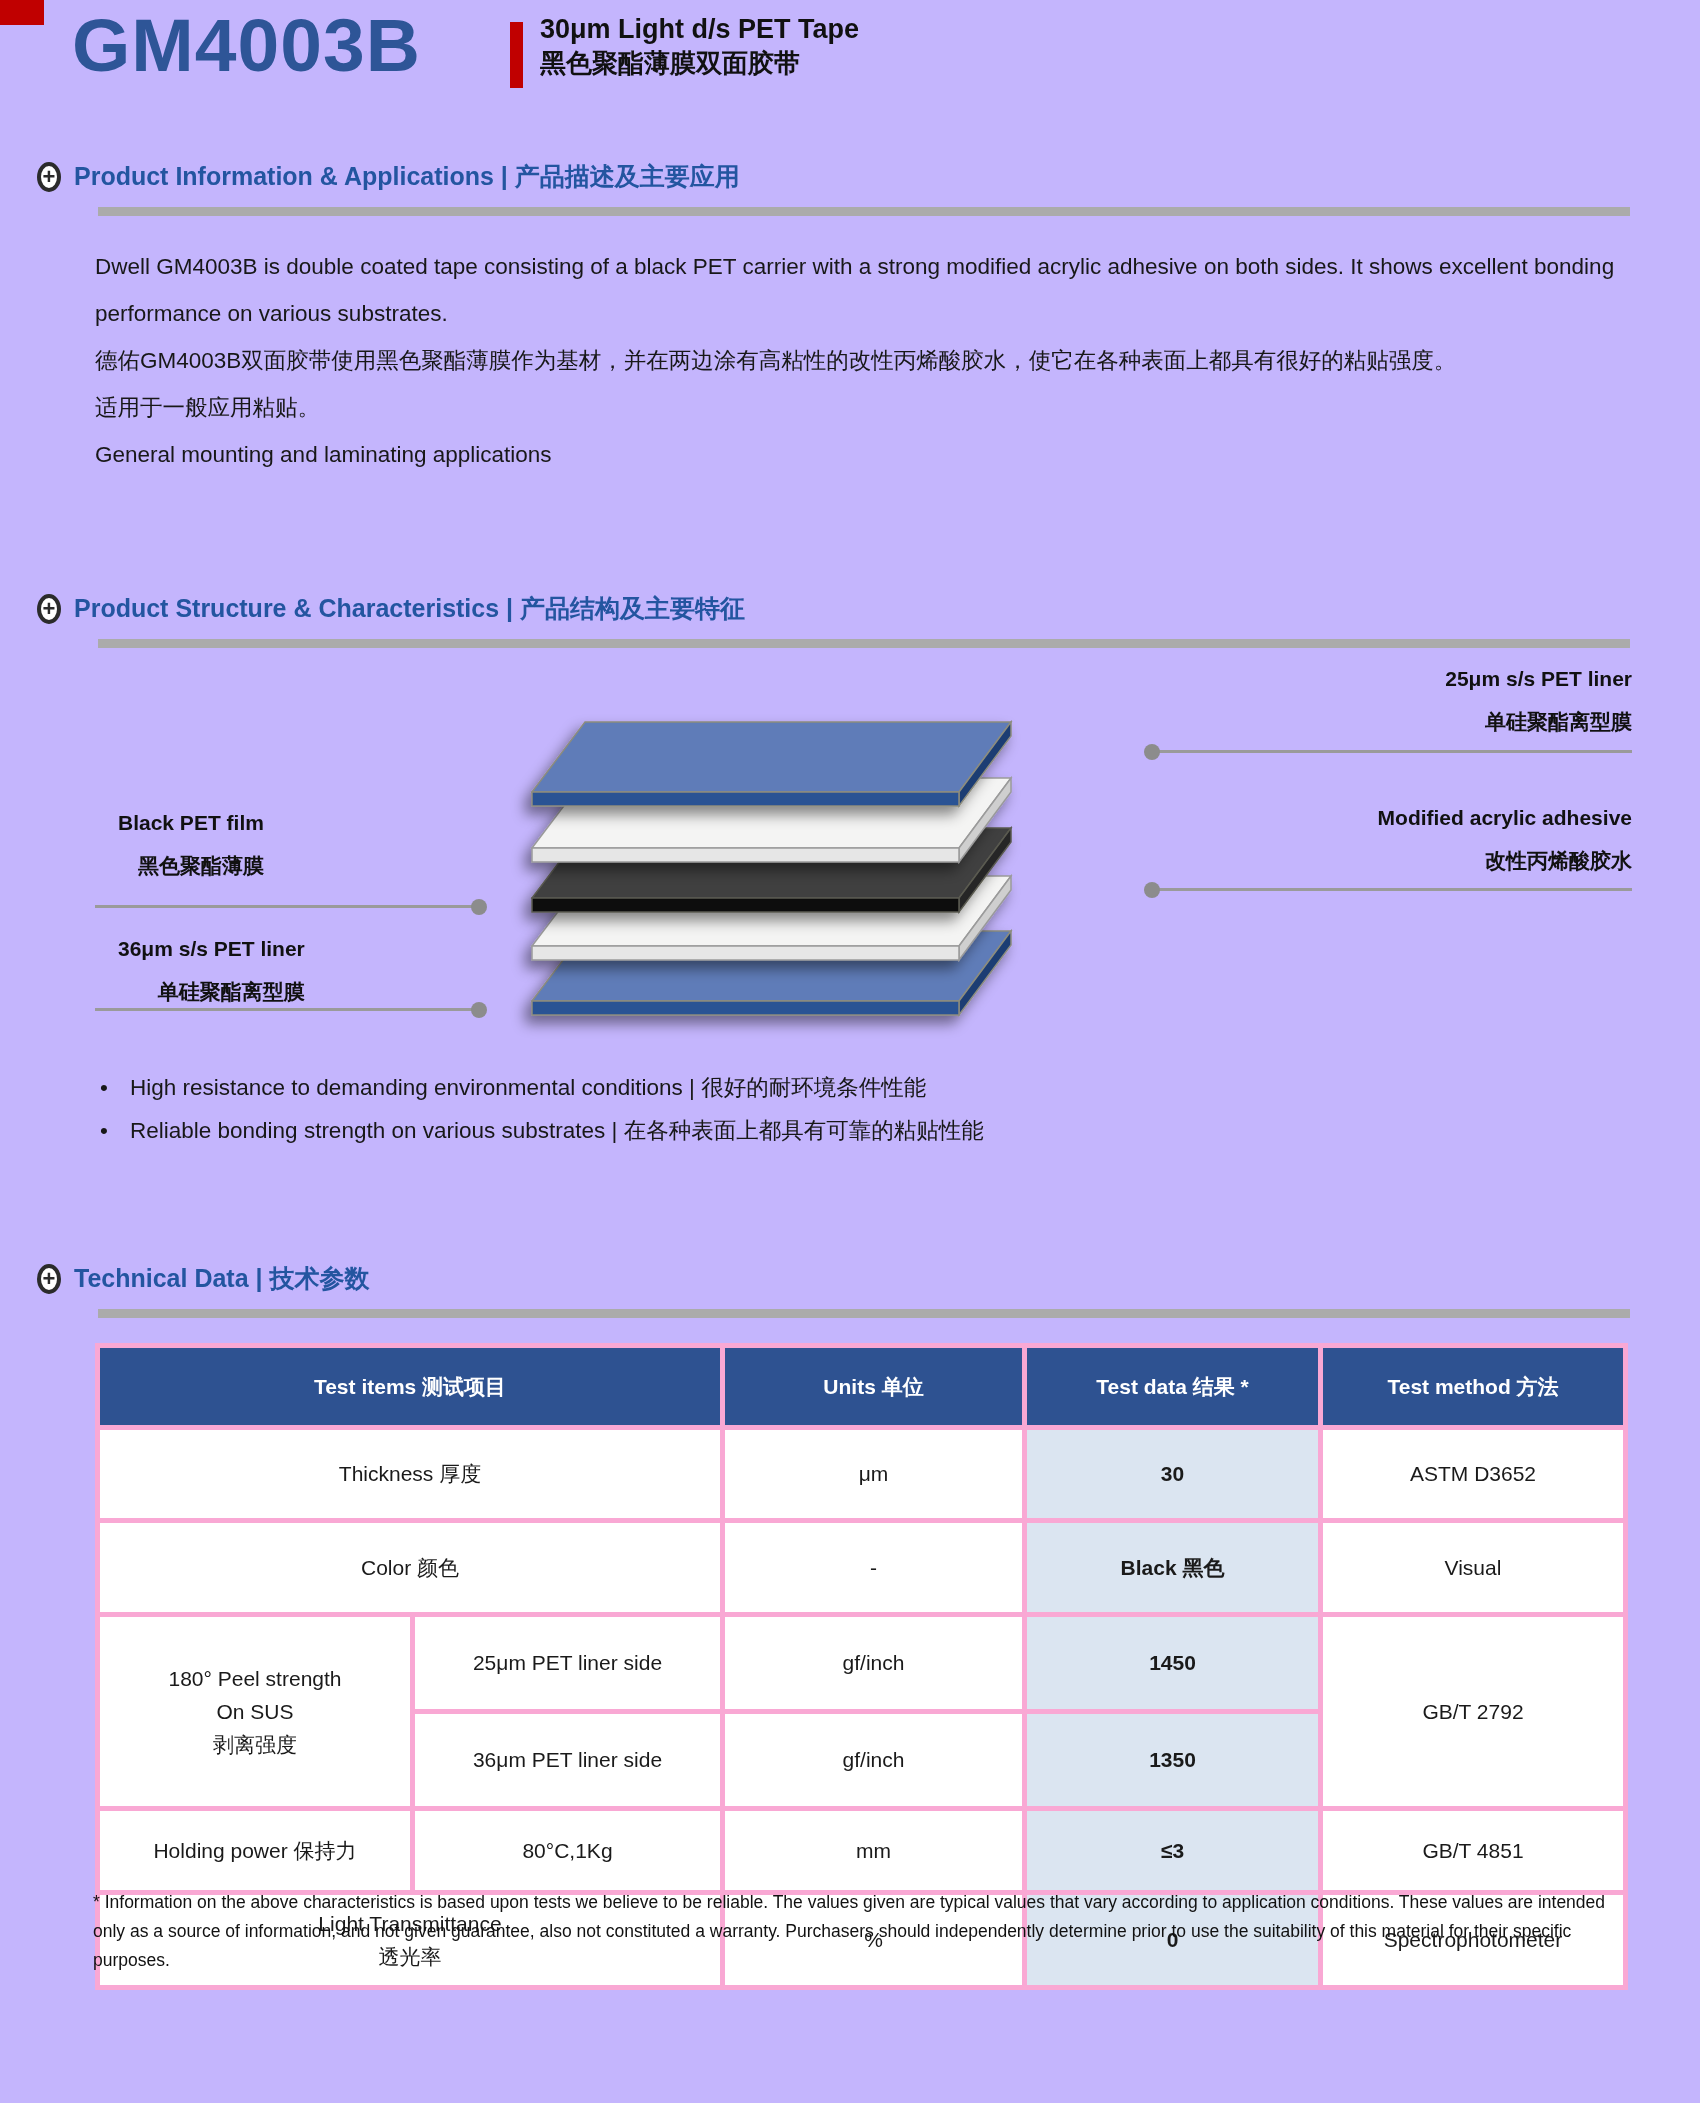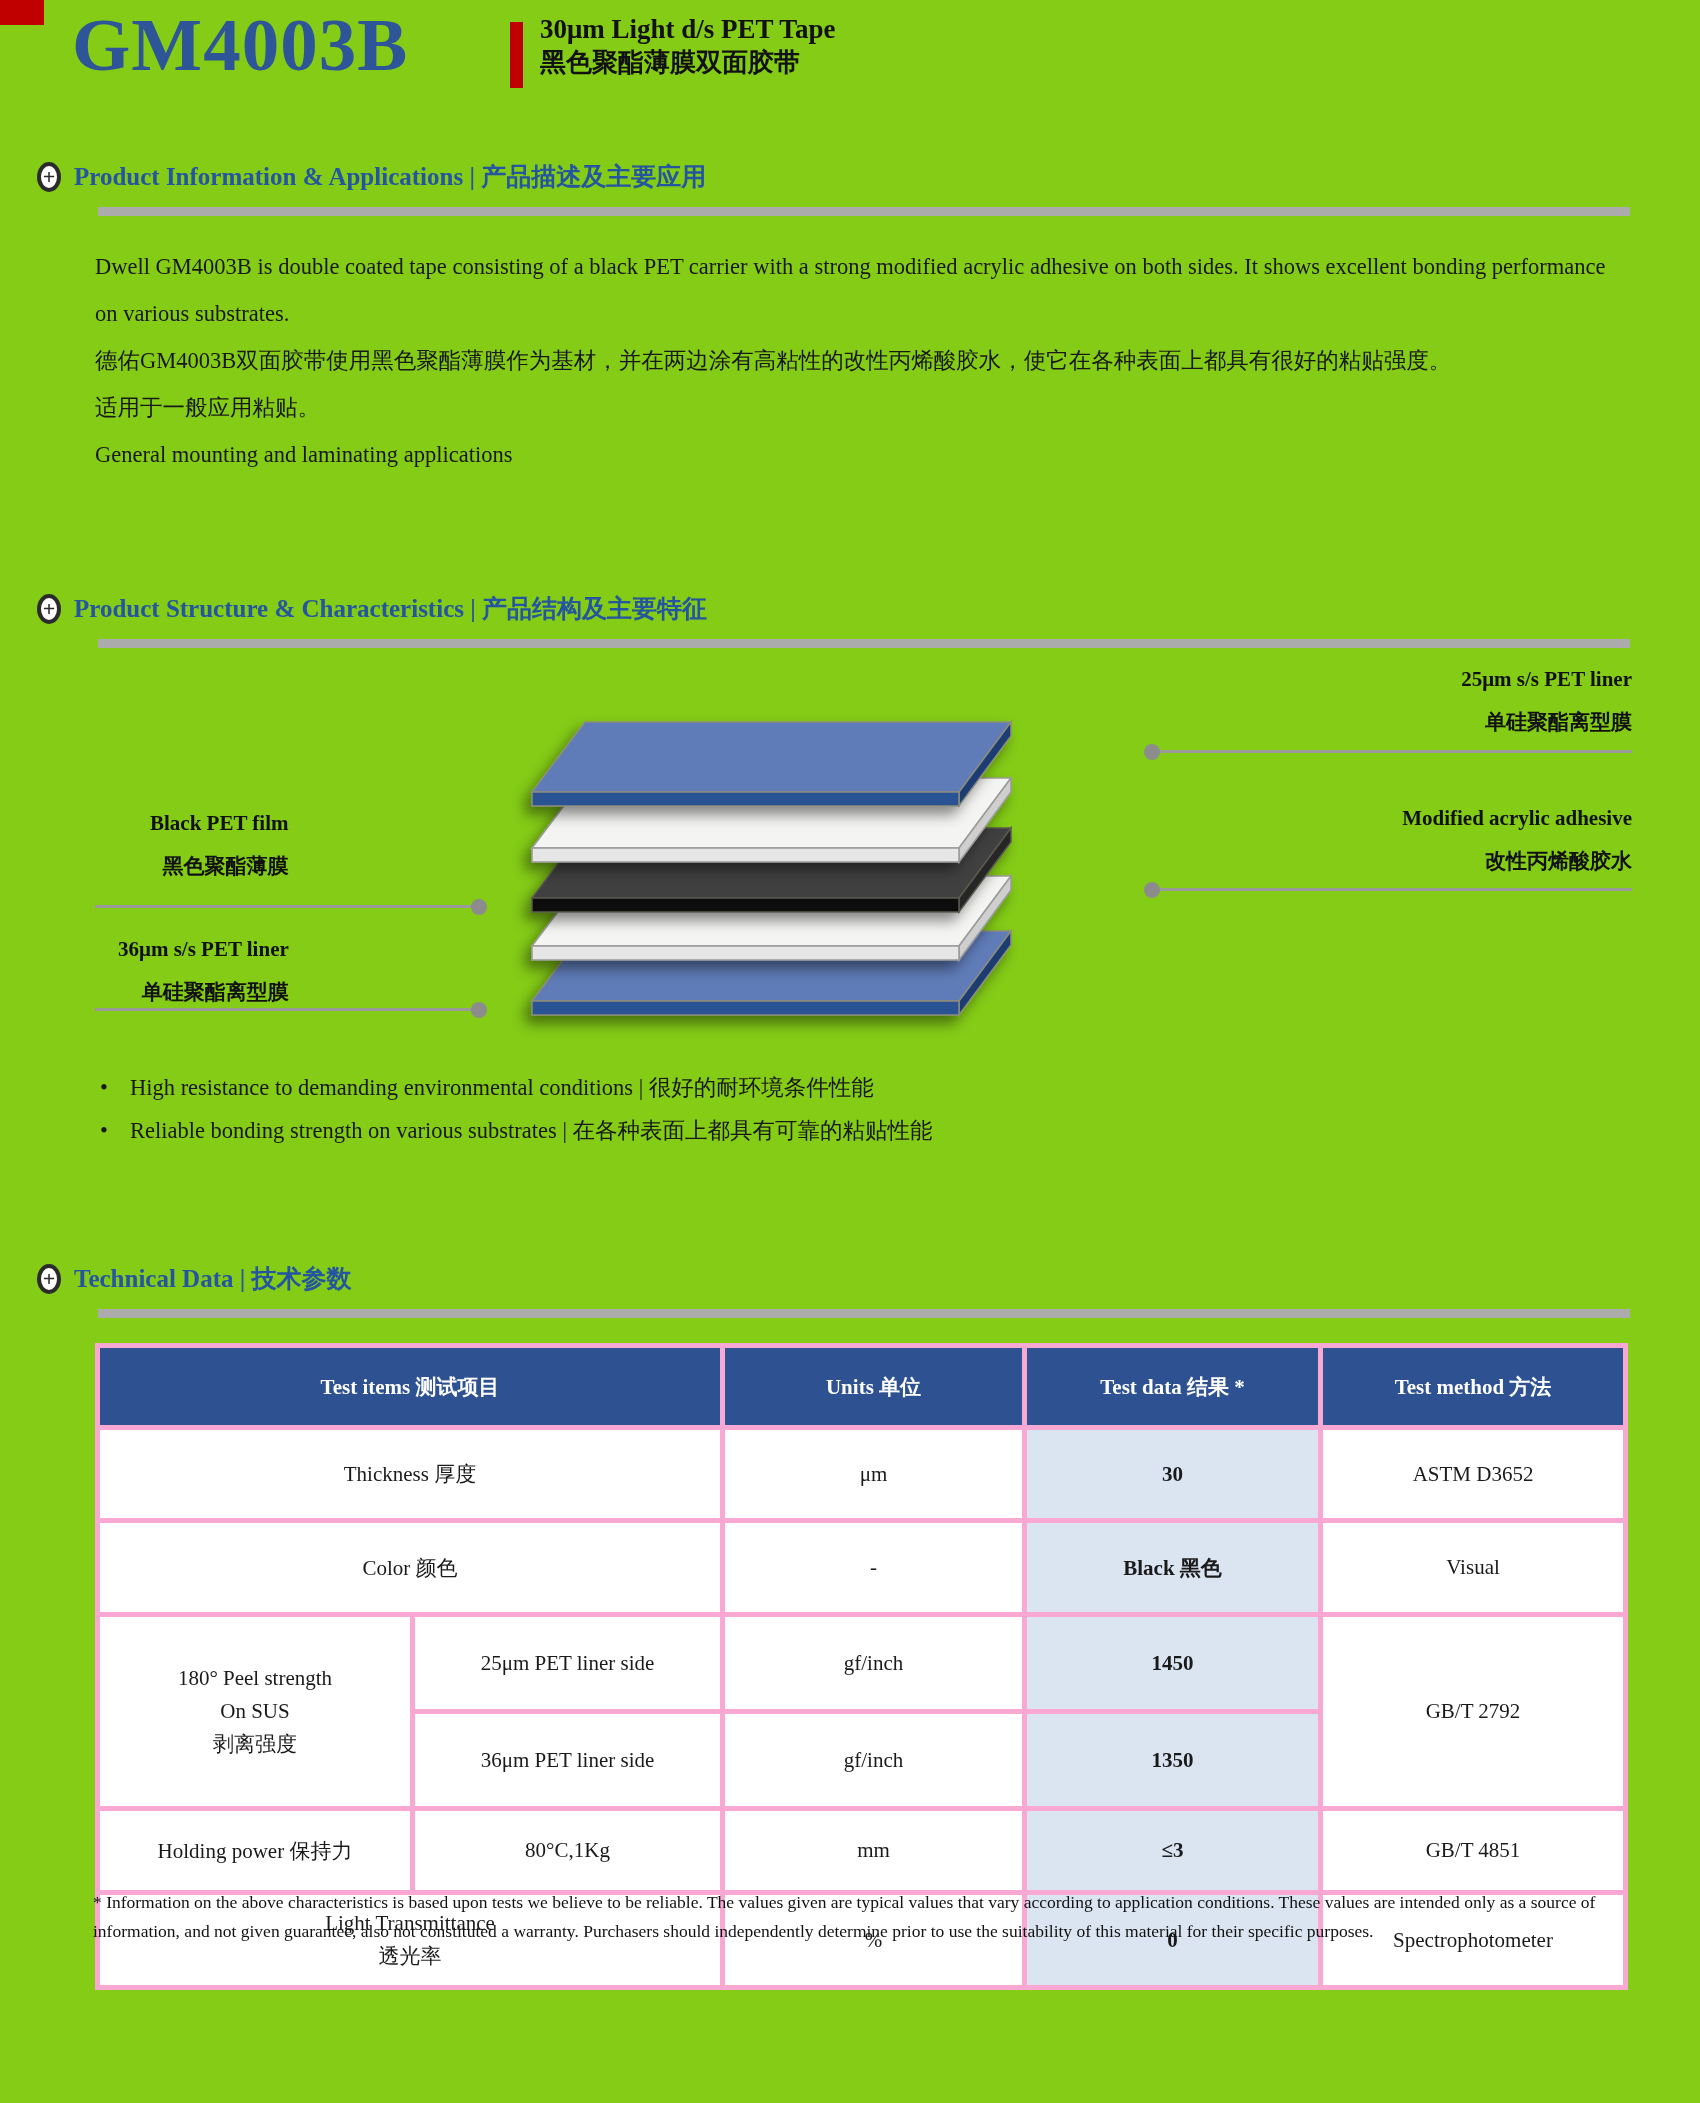--- a/index.html
+++ b/index.html
@@ -1,18 +1,18 @@
 <!DOCTYPE html>
 <html><head>
 <meta charset="utf-8">
 <style>
   html,body{margin:0;padding:0;background:#ffffff;}
   .page{
-    position:relative;width:1700px;height:2103px;background:#84cc16;overflow:hidden;
-    font-family:Liberation Serif, serif;color:#181818;
+    position:relative;width:1700px;height:2103px;background:#c4b5fd;overflow:hidden;
+    font-family:Liberation Sans, sans-serif;color:#181818;
   }
   
   .red-block{position:absolute;left:0;top:44;width:44px;height:25px;background:#C00000;}
   .product-code{position:absolute;left:72px;top:2px;font-size:75px;font-weight:bold;color:#2E5597;letter-spacing:1px;}
   .red-bar{position:absolute;left:510px;top:22px;width:13px;height:66px;background:#C00000;}
   .subtitle{position:absolute;left:540px;top:12px;font-weight:bold;color:#111;}
   .subtitle .en{font-size:27px;line-height:34px;}
   .subtitle .zh{font-size:26px;line-height:34px;}
   
   .sec{position:absolute;left:0;width:1700px;height:60px;}
@@ -118,21 +118,21 @@
         <polygon points="62,158 489,158 489,172 62,172" fill="#E6E6E6" stroke="#9A9A9A" stroke-width="1.5"></polygon>
       </g>
 
       <g filter="url(#sh)">
         <polygon points="62,102 489,102 541,32 115,32" fill="#5E7CB8" stroke="#8C8C7E" stroke-width="1.5"></polygon>
         <polygon points="489,102 541,32 541,46 489,116" fill="#1F3E73" stroke="#8C8C7E" stroke-width="1.5"></polygon>
         <polygon points="62,102 489,102 489,116 62,116" fill="#2C5294" stroke="#8C8C7E" stroke-width="1.5"></polygon>
       </g>
     </svg>
 
-    <div class="dlabel" style="left:118px;top:160px;margin-left:32px;">
+    <div class="dlabel" style="left:118px;top:160px;">
       <div class="en">Black PET film</div>
       <div class="zh">黑色聚酯薄膜</div>
     </div>
     <div class="leader" style="left:95px;top:255px;width:384px;"></div>
     <div class="dot" style="left:471px;top:249px;"></div>
 
     <div class="dlabel" style="left:118px;top:286px;">
       <div class="en">36μm s/s PET liner</div>
       <div class="zh">单硅聚酯离型膜</div>
     </div>

